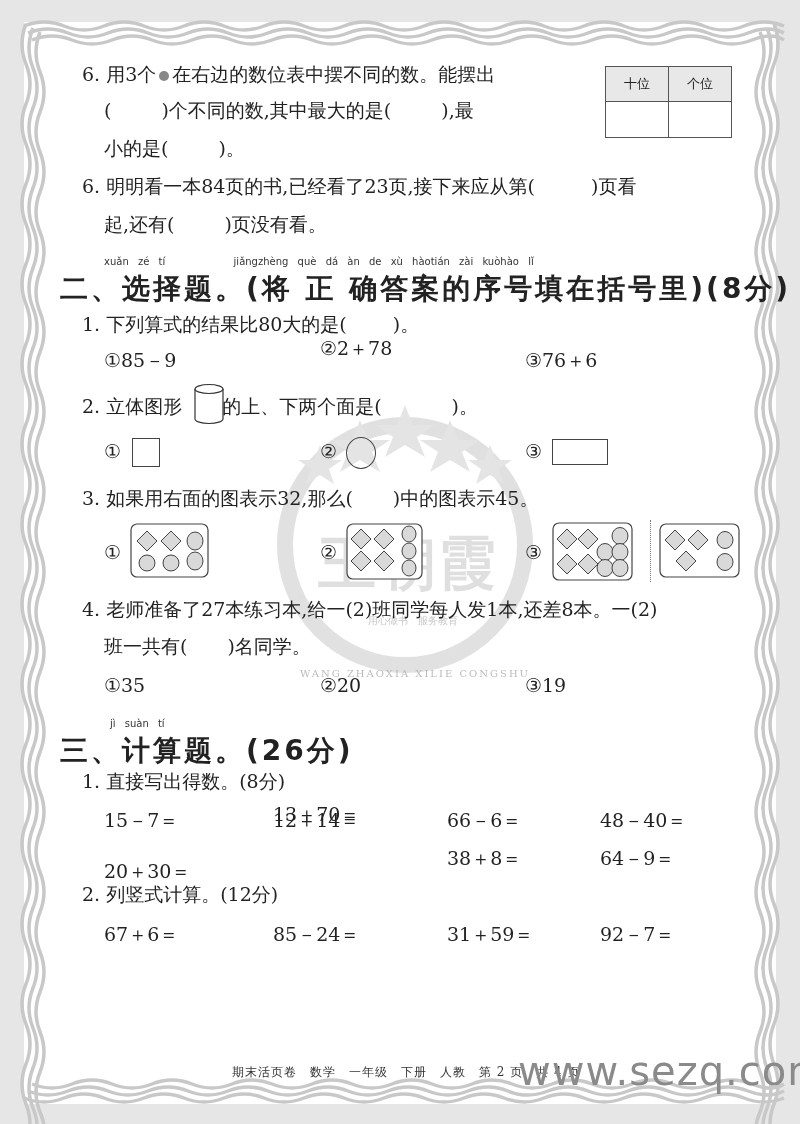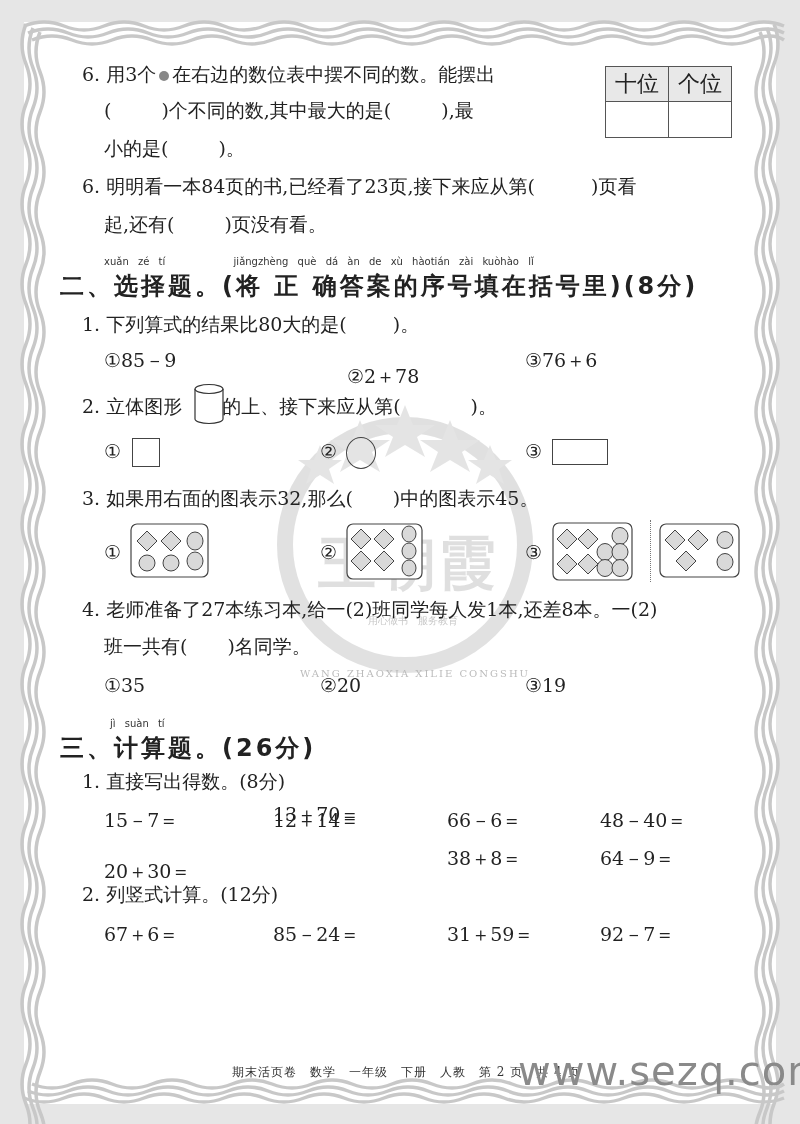--- a/index.html
+++ b/index.html
@@ -6,26 +6,26 @@
   body {
     width: 800px; height: 1124px; position: relative; overflow: hidden;
     background: #e6e6e6;
     font-family: "DejaVu Serif", "Liberation Serif", serif;
     color: #222;
   }
   #border-svg { position: absolute; left: 0; top: 0; }
   .page { position: absolute; left: 0; top: 0; width: 800px; height: 1124px; }
   .abs { position: absolute; white-space: nowrap; }
   .t { font-size: 19px; line-height: 24px; }
-  .sec { font-family: "DejaVu Sans", "Liberation Sans", sans-serif; font-size: 24px; font-weight: bold; letter-spacing: 3px; }
+  .sec { font-family: "DejaVu Sans", "Liberation Sans", sans-serif; font-size: 28px; font-weight: bold; letter-spacing: 3px; }
   .py { font-family: "DejaVu Sans", "Liberation Sans", sans-serif; font-size: 10px; color: #333; }
   .blank { display: inline-block; }
   .dot { display: inline-block; width: 10px; height: 10px; border-radius: 50%; background: #888; vertical-align: middle; margin: 0 3px; }
   table.pv { position: absolute; left: 605px; top: 66px; border-collapse: collapse; }
-  table.pv td { border: 1.5px solid #555; width: 60px; text-align: center; font-size: 22px; margin-left: 31px; }
+  table.pv td { border: 1.5px solid #555; width: 60px; text-align: center; font-size: 13px; margin-left: 31px; }
   table.pv tr.h td { background: #e8e8e8; height: 32px; }
   table.pv tr.b td { height: 33px; background: #fff; }
   .shape { position: absolute; }
   .footer { font-size: 12px; color: #333; letter-spacing: 1px; }
   .wm-url { font-family: "DejaVu Sans", "Liberation Sans", sans-serif; font-size: 40px; color: #8a8a8a; letter-spacing: 1px; }
   .wm-tag { font-family: "DejaVu Sans", "Liberation Sans", sans-serif; font-size: 10px; color: #c8c8c8; }
 </style>
 </head>
 <body>
 
@@ -106,25 +106,25 @@
 
   <div class="abs t" style="left:104px; top:212px;">
     <span>起,还有(</span><span class="blank" style="width:50px;"></span><span>)页没有看。</span>
   </div>
   <div class="abs sec" style="left:60px; top:270px;">二、选择题。(将 正 确答案的序号填在括号里)(8分)</div>
 
   <div class="abs t" style="left:82px; top:312px;">
     <span>1. 下列算式的结果比80大的是(</span><span class="blank" style="width:46px;"></span><span>)。</span>
   </div>
   <div class="abs t" style="left:104px; top:348px;">①85－9</div>
-  <div class="abs t" style="left:320px; top:364px;margin-left:27px;">②2＋78</div>
+  <div class="abs t" style="left:320px; top:336px;">②2＋78</div>
   <div class="abs t" style="left:525px; top:348px;">③76＋6</div>
 
   <div class="abs t" style="left:82px; top:394px;">
-    <span>2. 立体图形</span><span class="blank" style="width:40px;"></span><span>的上、接下来应从第(</span><span class="blank" style="width:70px;"></span><span>)。</span>
+    <span>2. 立体图形</span><span class="blank" style="width:40px;"></span><span>的上、下两个面是(</span><span class="blank" style="width:70px;"></span><span>)。</span>
   </div>
   <svg class="shape" style="left:192px; top:383px;" width="34" height="44">
     <ellipse cx="17" cy="6" rx="14" ry="4.5" fill="#fff" stroke="#333" stroke-width="1.2"></ellipse>
     <path d="M3 6 L3 36 A14 4.5 0 0 0 31 36 L31 6" fill="none" stroke="#333" stroke-width="1.2"></path>
   </svg>
   <div class="abs t" style="left:104px; top:439px;">①</div>
   <div class="shape" style="left:132px; top:438px; width:26px; height:27px; border:1.3px solid #444;"></div>
   <div class="abs t" style="left:320px; top:439px;">②</div>
   <div class="shape" style="left:346px; top:437px; width:28px; height:30px; border:1.3px solid #444; border-radius:50%;"></div>
   <div class="abs t" style="left:525px; top:439px;">③</div>

